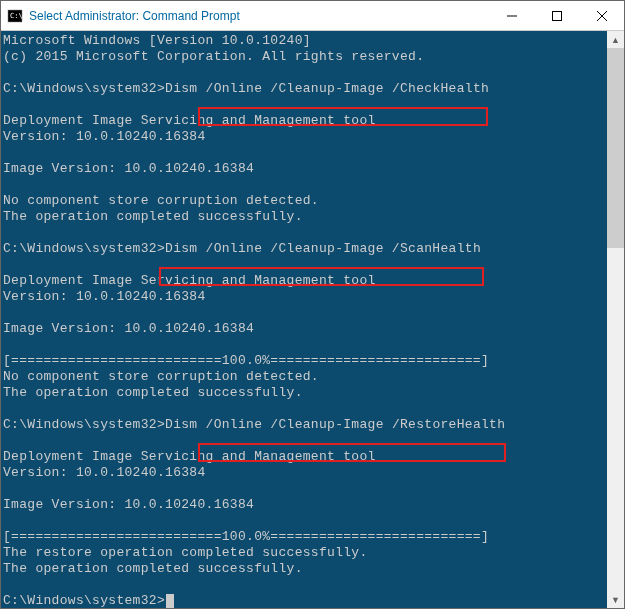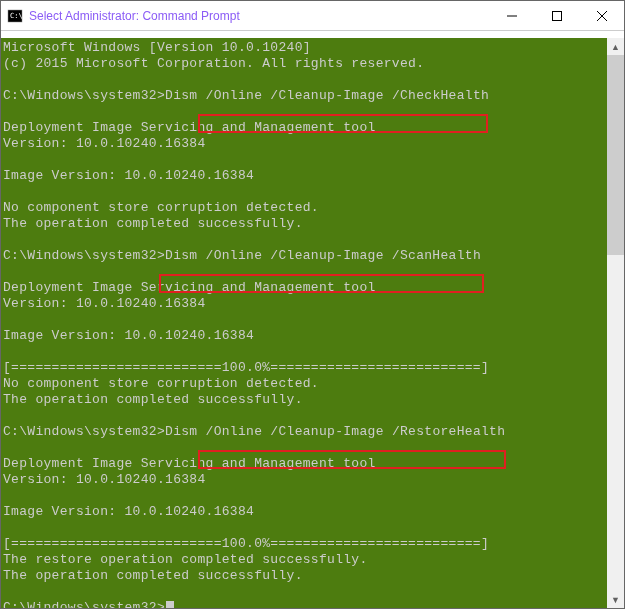--- a/index.html
+++ b/index.html
@@ -29,44 +29,43 @@
     .titlebar-icon {
       width: 16px;
       height: 16px;
       margin-right: 6px;
       display: flex;
       align-items: center;
       justify-content: center;
     }
     .titlebar-title {
       font-size: 12px;
-      color: #8b5cf6;
+      color: #0369a1;
       flex: 1;
     }
     .titlebar-controls {
       display: flex;
       height: 100%;
     }
     .titlebar-btn {
       width: 45px;
       height: 100%;
       display: flex;
       align-items: center;
       justify-content: center;
       font-size: 14px;
       color: #000;
       font-family: 'Segoe UI', sans-serif;
     }
     .titlebar-btn.close { width: 45px; }
     .console-area {
       flex: 1;
-      background: #4d7c0f;
+      background: #0c4a6e;
       position: relative;
       overflow: hidden;
-      margin-top: 7px;
     }
     .console-content {
       font-family: Consolas, 'Courier New', monospace;
       font-size: 13px;
       color: #ccc;
       line-height: 16px;
       padding: 2px 0 2px 2px;
       white-space: pre;
       letter-spacing: 0.3px;
       position: relative;

